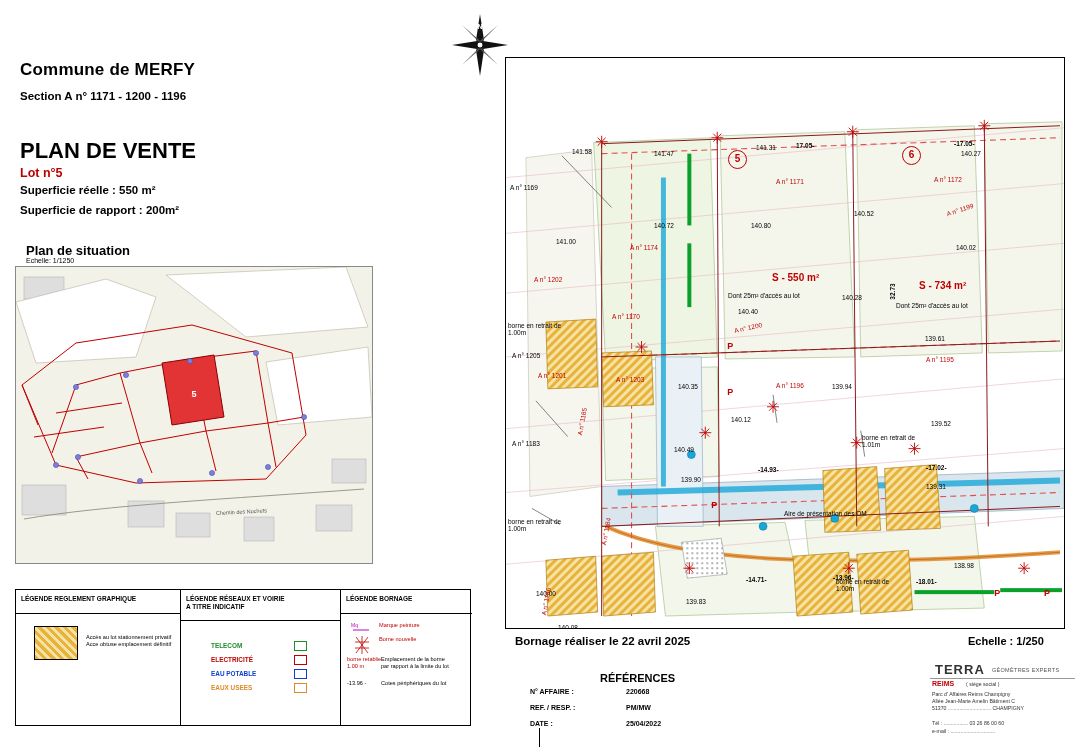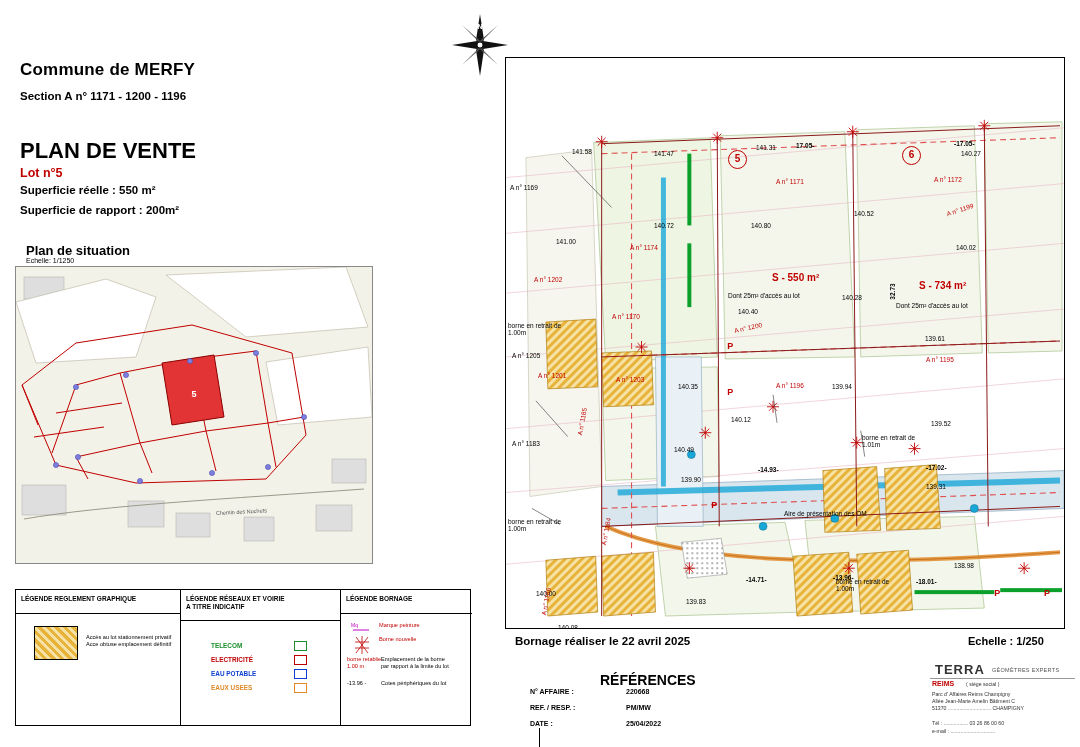--- a/index.html
+++ b/index.html
@@ -47,21 +47,21 @@
   .rbg{position:absolute;left:0;top:0;width:100%;height:100%;}
 
   .bornage{position:absolute;left:515px;top:635px;font-size:11.5px;font-weight:bold;}
   .echelle{position:absolute;left:968px;top:635px;font-size:11px;font-weight:bold;}
 
   
   .compass{position:absolute;left:450px;top:12px;width:60px;height:66px;}
 
   
   .refbox{position:absolute;left:530px;top:672px;width:390px;height:68px;}
-  .reftitle{position:absolute;left:70px;top:0;font-size:14px;font-weight:bold;}
+  .reftitle{position:absolute;left:70px;top:0;font-size:11px;font-weight:bold;}
   .refrow{position:absolute;font-size:7px;font-weight:bold;}
   .refval{position:absolute;font-size:7px;font-weight:bold;}
 
   .terra{position:absolute;left:930px;top:662px;width:145px;height:80px;}
   .terra-logo{position:absolute;left:5px;top:0;font-size:13px;font-weight:bold;letter-spacing:1px;color:#333;}
   .terra-sub{position:absolute;left:62px;top:5px;font-size:5.5px;color:#555;letter-spacing:.3px;}
   .terra-line{position:absolute;left:0;top:16px;width:145px;height:1px;background:#999;}
   .terra-reims{position:absolute;left:2px;top:18px;font-size:7px;font-weight:bold;color:#c00000;}
   .terra-txt{position:absolute;font-size:5.2px;color:#333;line-height:1.35;}
 

